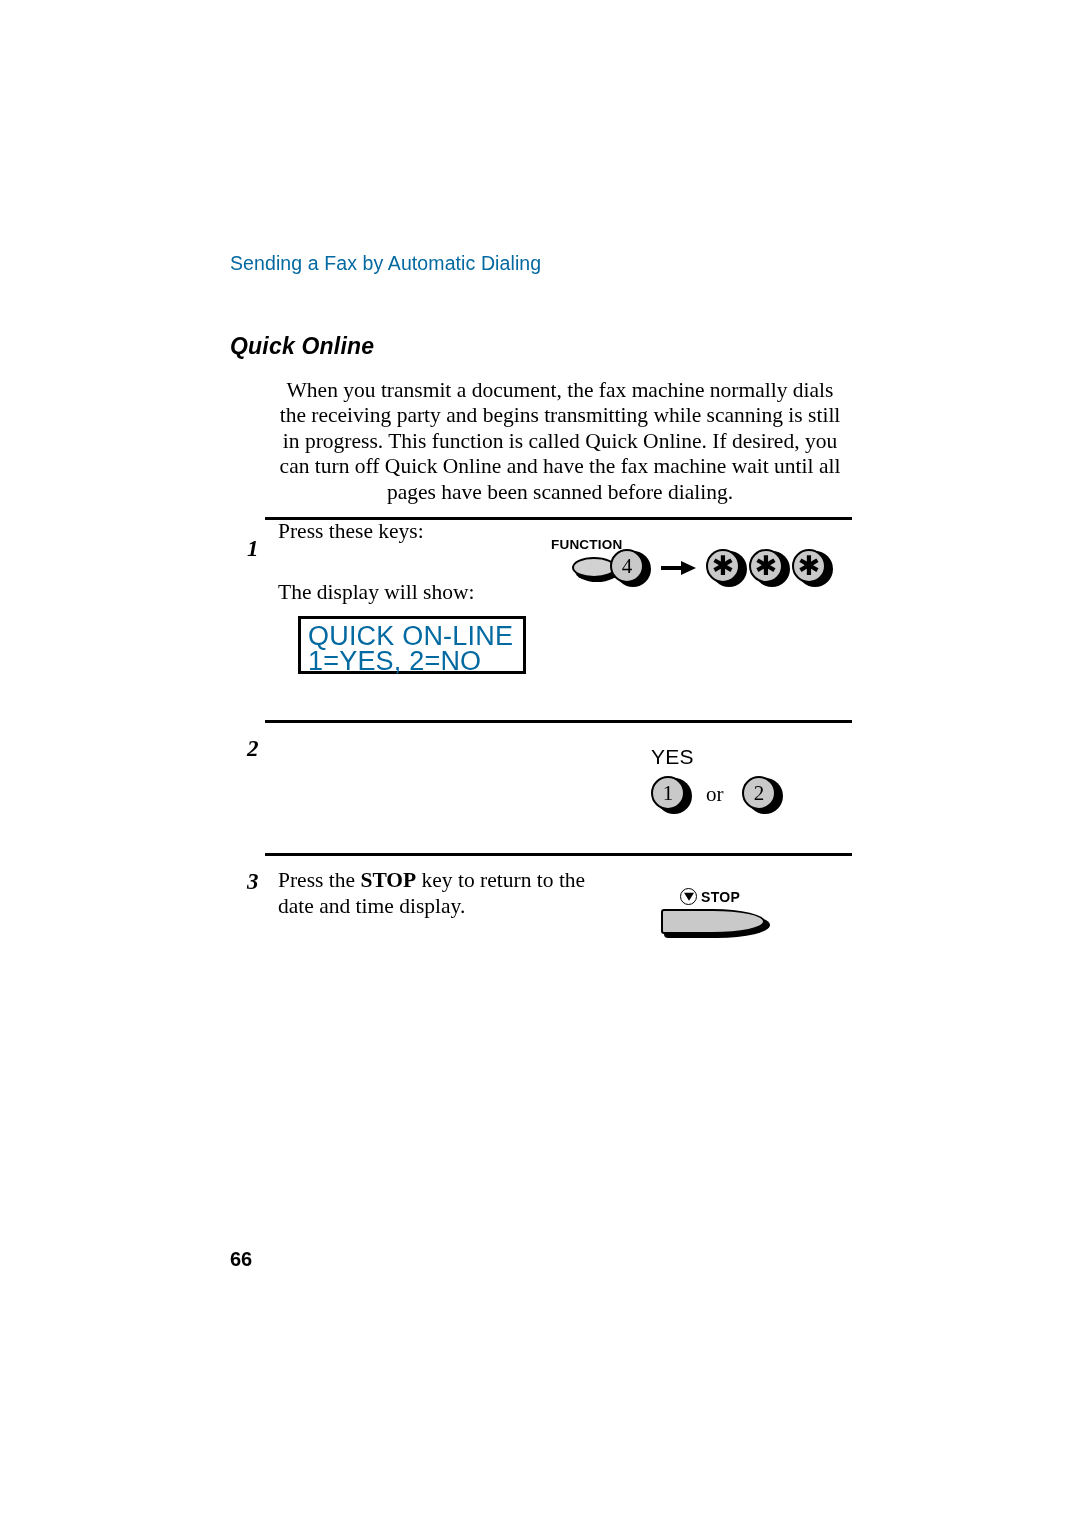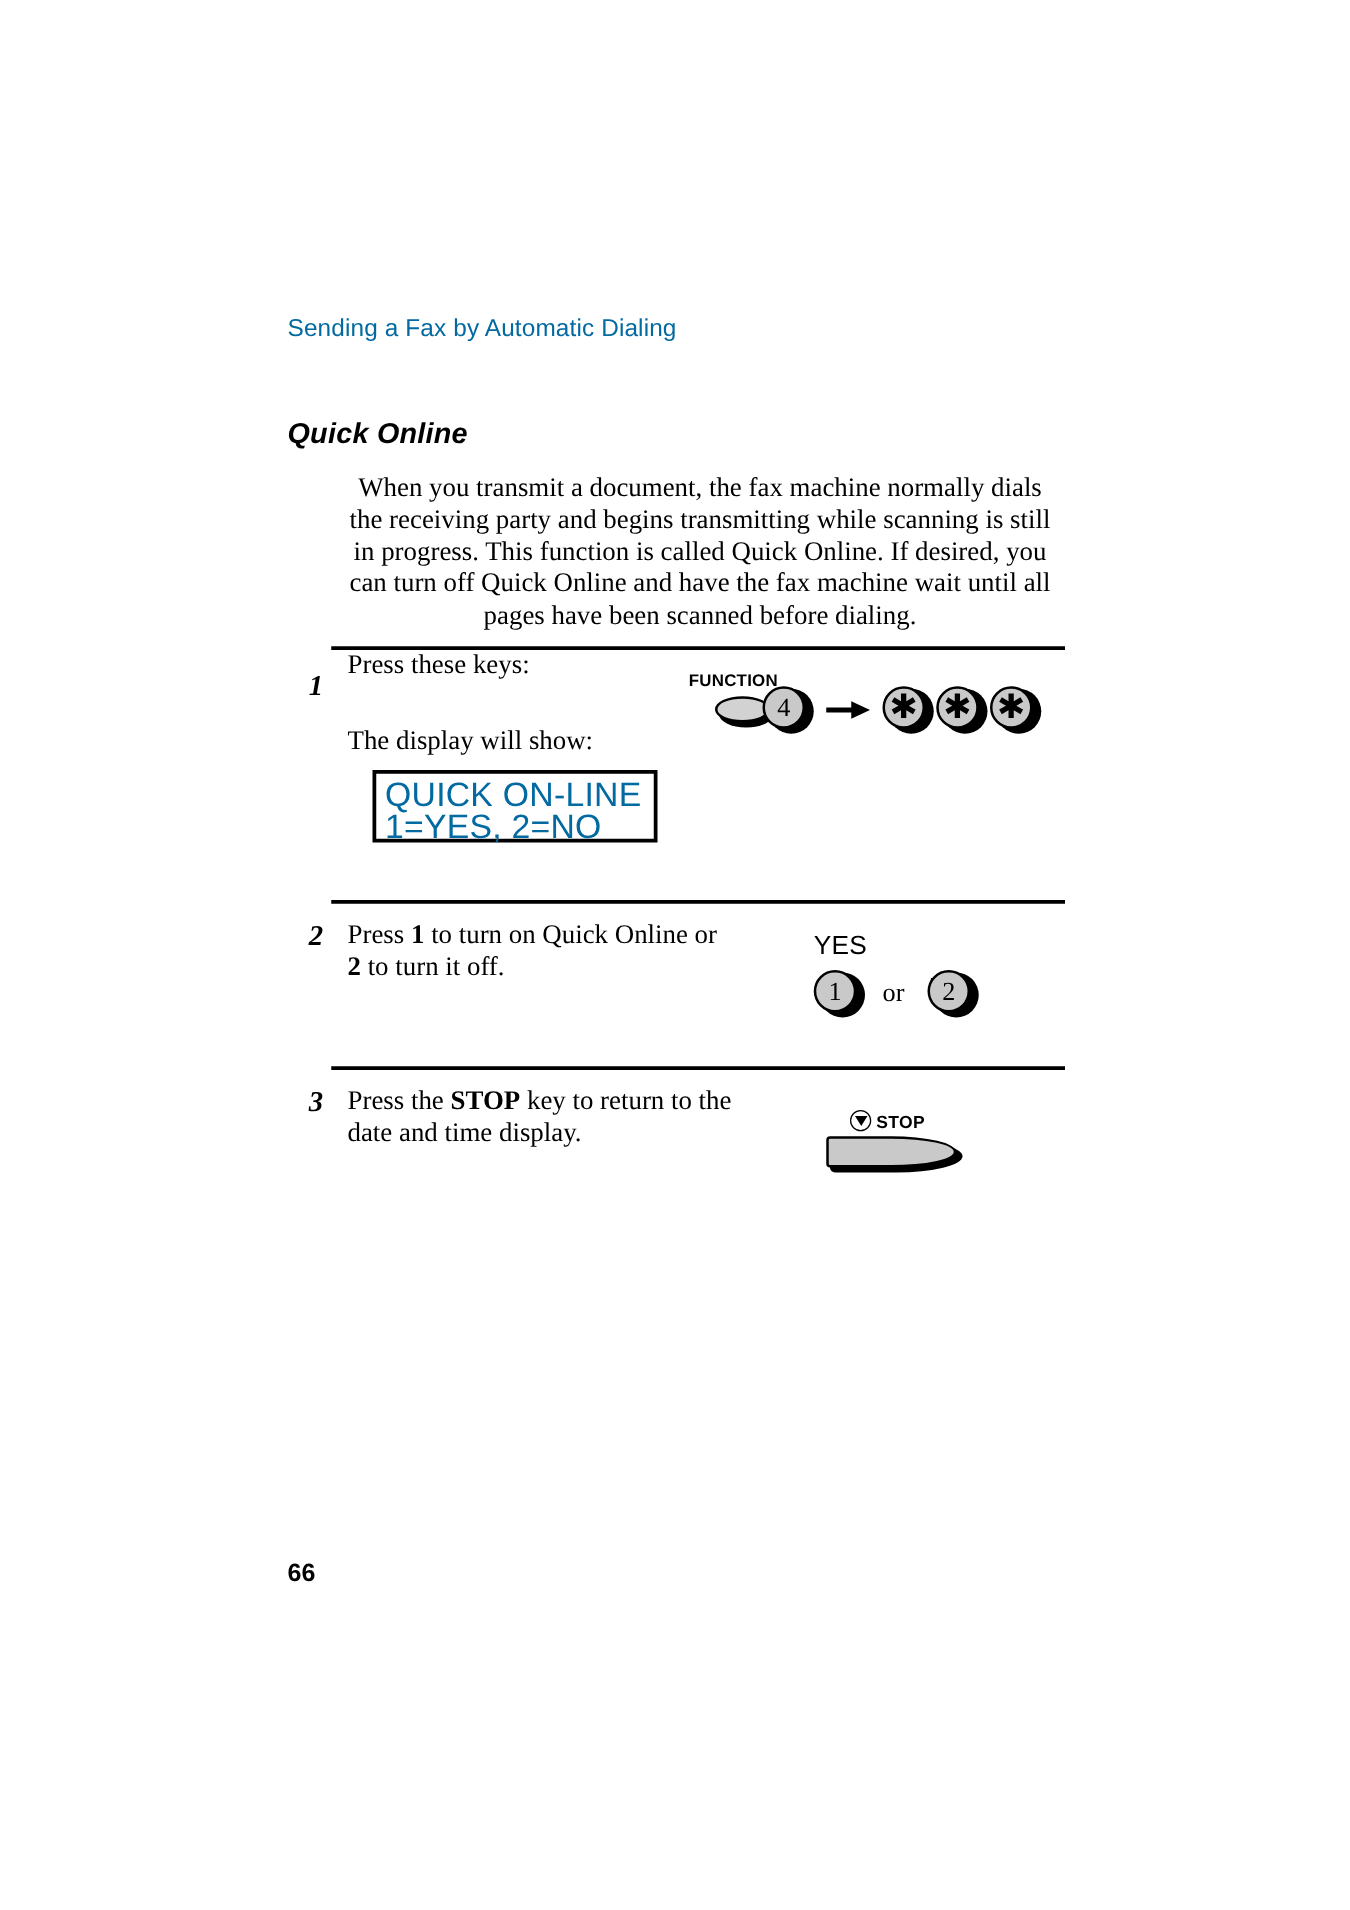--- a/index.html
+++ b/index.html
@@ -375,21 +375,20 @@
     <div class="shadow"></div>
     <div class="face glyph-star">✱</div>
   </div>
 
   <div class="lcd-box">
     <div class="lcd-line lcd-line-1">QUICK ON-LINE</div>
     <div class="lcd-line lcd-line-2">1=YES, 2=NO</div>
   </div>
 
   <div class="step-num" id="step2-num">2</div>
-  <div class="step-text" id="step2-text"><span>Press </span><b>1</b><span> to turn on Quick Online or </span><b>2</b><span> to turn it off.</span></div>
 
   <div class="yesno-label" id="label-yes">YES</div>
   <div class="yesno-label" id="label-no">NO</div>
 
   <div class="key-round" id="key-1">
     <div class="shadow"></div>
     <div class="face">1</div>
   </div>
 
   <div class="or-word">or</div>

